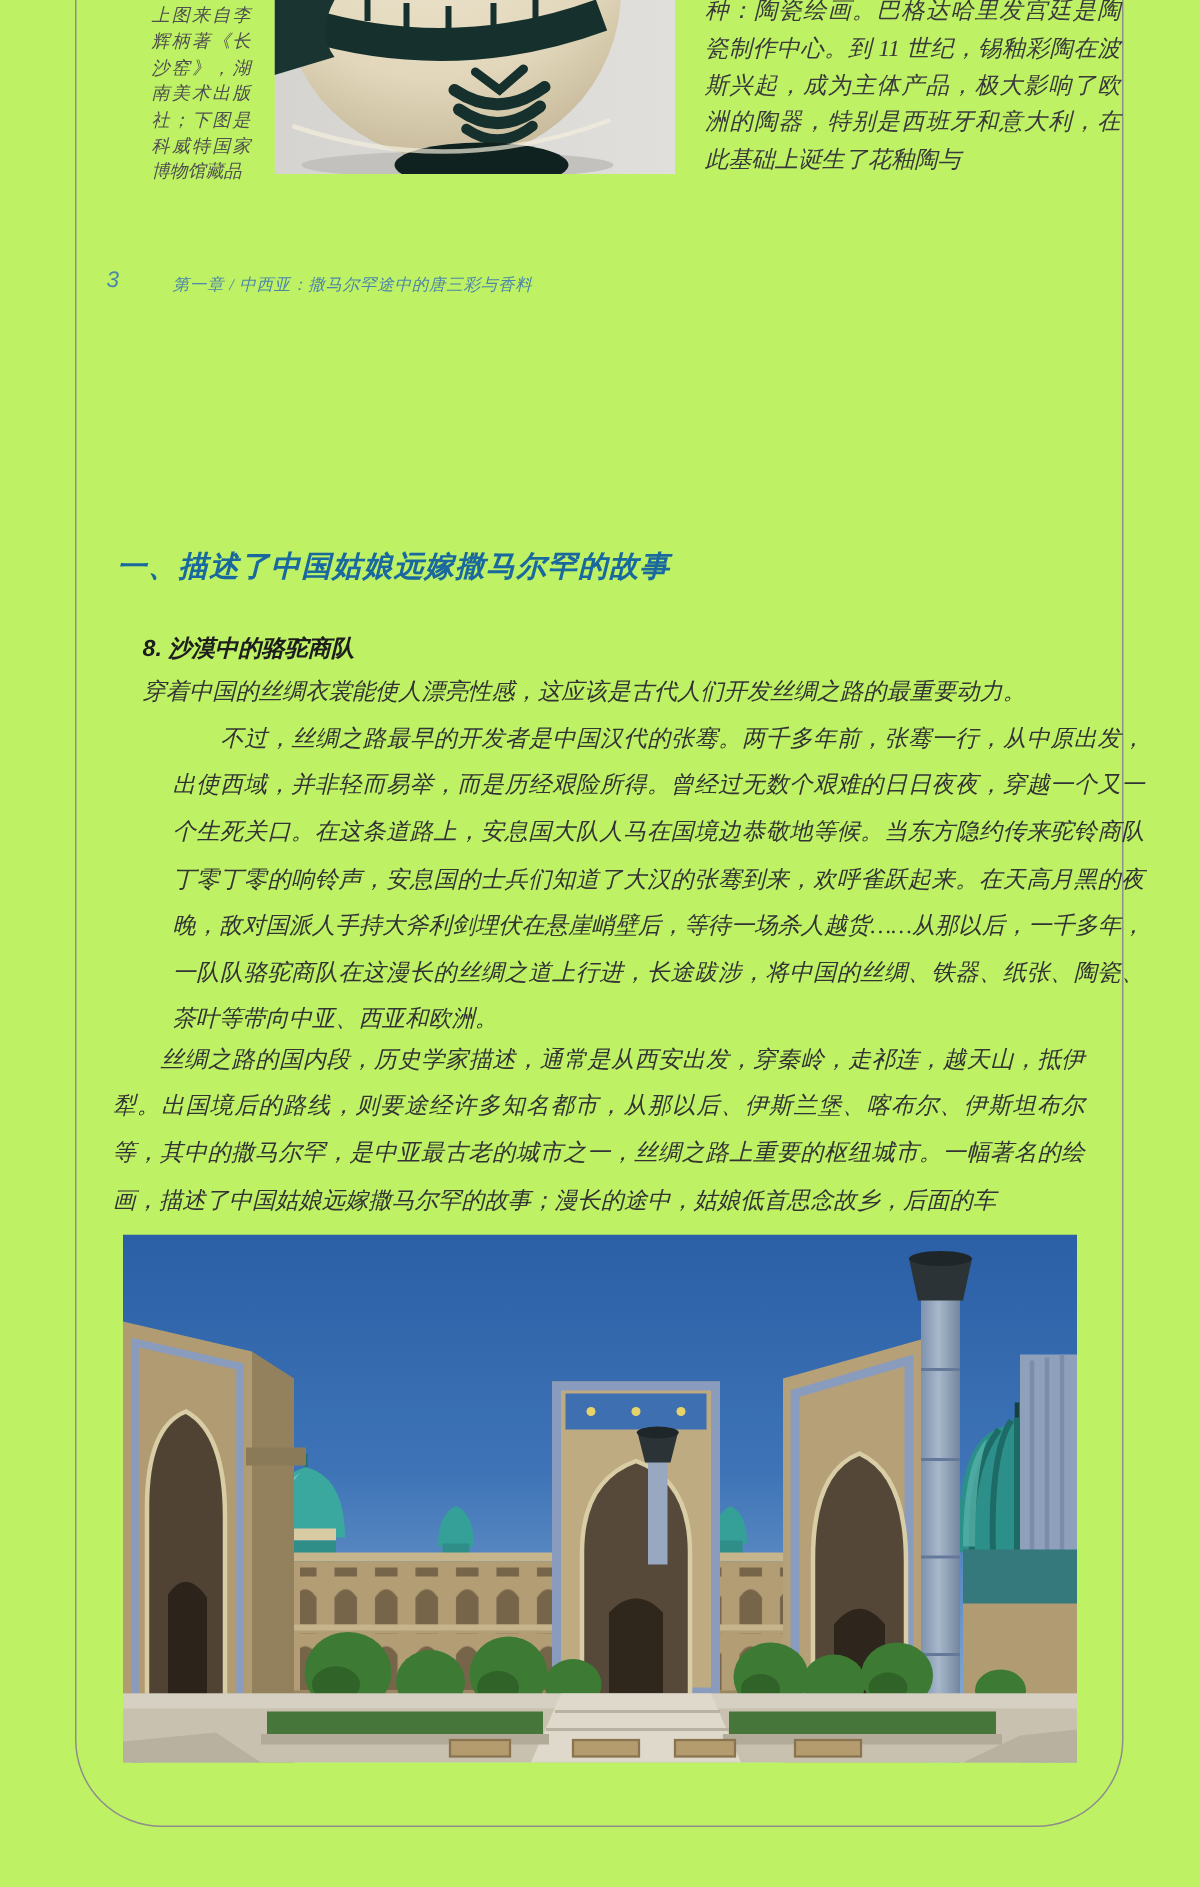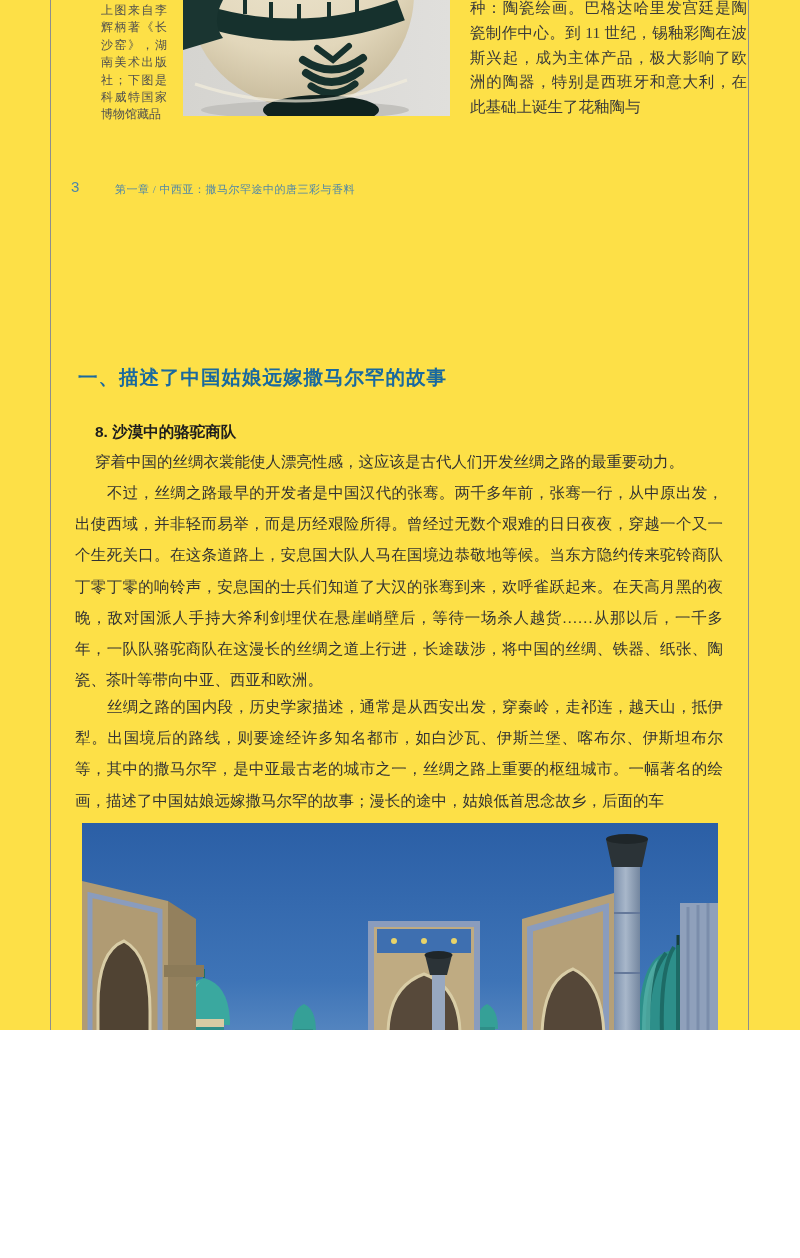--- a/index.html
+++ b/index.html
@@ -1,17 +1,17 @@
 <!DOCTYPE html>
 <html><head>
 <meta charset="utf-8">
 <style>
   html,body{margin:0;padding:0;background:#ffffff;}
-  #page{position:relative;width:800px;height:1030px;background:#fde047;overflow:hidden;
-        font-family:"Liberation Serif", serif;color:#333;}
+  #page{position:relative;width:800px;height:1258px;background:#bef264;overflow:hidden;
+        font-family:"Liberation Serif", serif;color:#333;font-style:italic;}
   .frame{position:absolute;left:50px;top:-60px;width:697px;height:1276px;
          border:1px solid #8d8d8d;border-radius:58px;background:transparent;}
   
   .bowl-caption{position:absolute;left:101px;top:2px;width:66px;font-size:12px;
                 line-height:17.4px;color:#4f4f4f;text-align:justify;}
   .bowl-photo{position:absolute;left:183px;top:0;width:267px;height:116px;}
   
   .intro-col{position:absolute;left:470px;top:-4px;width:277px;font-size:15.5px;
              line-height:24.8px;text-align:justify;color:#3a3a3a;}
   
@@ -21,21 +21,21 @@
                  letter-spacing:.5px;}
   
   .section-title{position:absolute;left:78px;top:364px;font-size:19.5px;font-weight:bold;
                  color:#19699f;letter-spacing:1px;}
   .subsection-title{position:absolute;left:95px;top:422px;font-size:15.5px;font-weight:bold;
                     color:#1d1d1d;font-family:"Liberation Sans",sans-serif;}
   
   .para{position:absolute;left:75px;width:648px;font-size:15.5px;line-height:31.2px;
         text-align:justify;color:#333;}
   .p1{top:446px;text-indent:20px;}
-  .p2{top:477px;text-indent:32px;}
+  .p2{top:477px;text-indent:32px;margin-left:40px;}
   .p3{top:691px;text-indent:32px;}
   .registan{position:absolute;left:82px;top:823px;width:636px;height:352px;}
   svg{display:block;}
 </style>
 </head>
 <body>
 <div id="page">
 
   <div class="frame"></div>
 
@@ -80,21 +80,21 @@
   <div class="intro-col">种：陶瓷绘画。巴格达哈里发宫廷是陶瓷制作中心。到 11 世纪，锡釉彩陶在波斯兴起，成为主体产品，极大影响了欧洲的陶器，特别是西班牙和意大利，在此基础上诞生了花釉陶与</div>
 
   <div class="page-number">3</div>
   <div class="chapter-title">第一章 / 中西亚：撒马尔罕途中的唐三彩与香料</div>
 
   <div class="section-title">一、描述了中国姑娘远嫁撒马尔罕的故事</div>
   <div class="subsection-title">8. 沙漠中的骆驼商队</div>
 
   <div class="para p1">穿着中国的丝绸衣裳能使人漂亮性感，这应该是古代人们开发丝绸之路的最重要动力。</div>
   <div class="para p2">不过，丝绸之路最早的开发者是中国汉代的张骞。两千多年前，张骞一行，从中原出发，出使西域，并非轻而易举，而是历经艰险所得。曾经过无数个艰难的日日夜夜，穿越一个又一个生死关口。在这条道路上，安息国大队人马在国境边恭敬地等候。当东方隐约传来驼铃商队丁零丁零的响铃声，安息国的士兵们知道了大汉的张骞到来，欢呼雀跃起来。在天高月黑的夜晚，敌对国派人手持大斧利剑埋伏在悬崖峭壁后，等待一场杀人越货……从那以后，一千多年，一队队骆驼商队在这漫长的丝绸之道上行进，长途跋涉，将中国的丝绸、铁器、纸张、陶瓷、茶叶等带向中亚、西亚和欧洲。</div>
-  <div class="para p3">丝绸之路的国内段，历史学家描述，通常是从西安出发，穿秦岭，走祁连，越天山，抵伊犁。出国境后的路线，则要途经许多知名都市，如白沙瓦、伊斯兰堡、喀布尔、伊斯坦布尔等，其中的撒马尔罕，是中亚最古老的城市之一，丝绸之路上重要的枢纽城市。一幅著名的绘画，描述了中国姑娘远嫁撒马尔罕的故事；漫长的途中，姑娘低首思念故乡，后面的车</div>
+  <div class="para p3">丝绸之路的国内段，历史学家描述，通常是从西安出发，穿秦岭，走祁连，越天山，抵伊犁。出国境后的路线，则要途经许多知名都市，从那以后、伊斯兰堡、喀布尔、伊斯坦布尔等，其中的撒马尔罕，是中亚最古老的城市之一，丝绸之路上重要的枢纽城市。一幅著名的绘画，描述了中国姑娘远嫁撒马尔罕的故事；漫长的途中，姑娘低首思念故乡，后面的车</div>
 
   <div class="registan">
     <svg width="636" height="352" viewBox="0 0 636 352">
       <defs>
         <linearGradient id="sky" x1="0" y1="0" x2="0" y2="1">
           <stop offset="0%" stop-color="#2b5fa6"></stop>
             <stop offset="45%" stop-color="#3e74b7"></stop>
           <stop offset="85%" stop-color="#7ba3cf"></stop>
             <stop offset="100%" stop-color="#a6c1de"></stop>
         </linearGradient>

